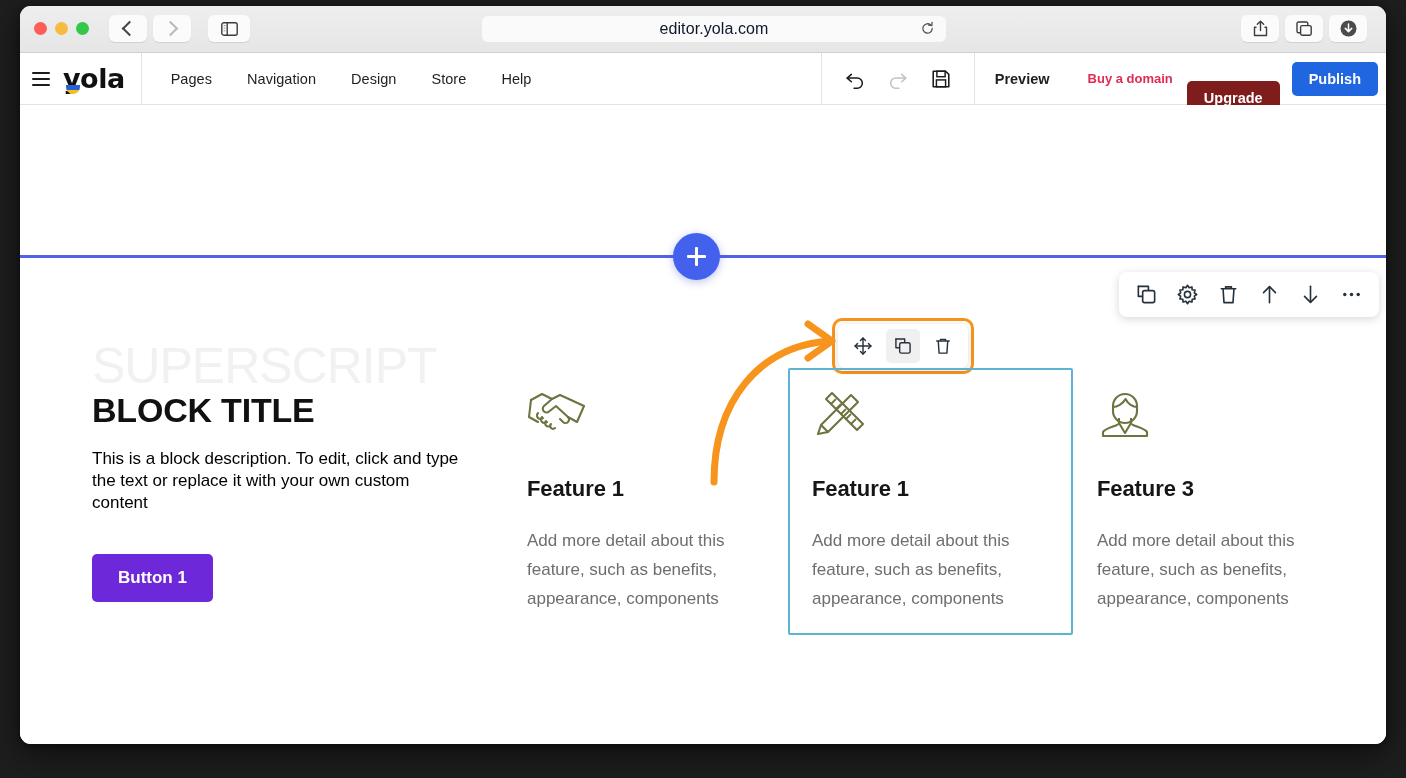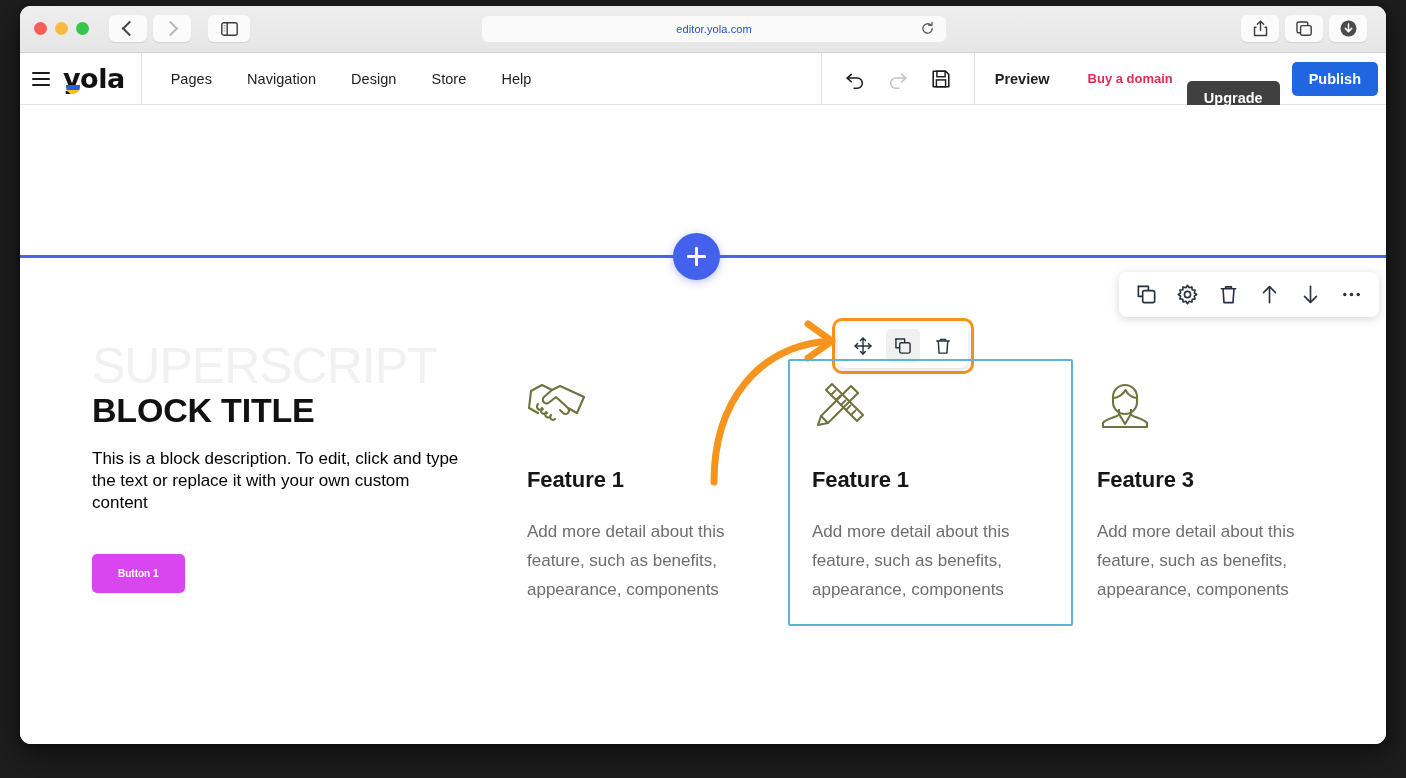--- a/index.html
+++ b/index.html
@@ -77,22 +77,22 @@
     top: 10px;
     width: 464px;
     height: 26px;
     background: #fafafa;
     border-radius: 6px;
     display: flex;
     align-items: center;
     justify-content: center;
   }
   .urlbar-text {
-    font-size: 11px;
-    color: #1d4ed8;
+    font-size: 16px;
+    color: #0f172a;
     letter-spacing: 0.1px;
   }
   .reload-icon {
     position: absolute;
     right: 11px;
     top: 5px;
     width: 15px;
     height: 15px;
   }
 
@@ -173,21 +173,21 @@
   .btn {
     font-size: 14.5px;
     font-weight: bold;
     color: #fff;
     border: none;
     border-radius: 5px;
     padding: 9px 17px;
     cursor: pointer;
     font-family: "Liberation Sans", sans-serif;
   }
-  .btn-upgrade { background: #404040; margin-right: 12px; margin-top: 39px; }
+  .btn-upgrade { background: #7f1d1d; margin-right: 12px; margin-top: 39px; }
   .btn-publish { background: #1f66e0; }
 
   
   .canvas {
     position: relative;
     height: 640px;
     background: #ffffff;
     overflow: hidden;
   }
   .section-divider {
@@ -296,32 +296,32 @@
     font-size: 17px;
     color: #000000;
     line-height: 22px;
     margin: 18px 0 0 0;
     width: 375px;
   }
   .hero-btn {
     position: relative;
     margin-top: 40px;
     display: inline-block;
-    background: #d946ef;
+    background: #6d28d9;
     color: #fff;
-    font-size: 10px;
+    font-size: 17px;
     font-weight: bold;
     padding: 14px 26px;
     border-radius: 5px;
     border: none;
     cursor: pointer;
     font-family: "Liberation Sans", sans-serif;
   }
 
-  .features { position: absolute; left: 483px; top: 254px; display: flex; }
+  .features { position: absolute; left: 483px; top: 263px; display: flex; }
   .feature {
     width: 285px;
     padding: 16px 22px 20px 22px;
     box-sizing: border-box;
     border: 2px solid transparent;
     border-radius: 2px;
   }
   .feature.selected { border-color: #5cb3d4; }
   .feature-icon { height: 62px; display: flex; align-items: flex-start; }
   .feature-title {

